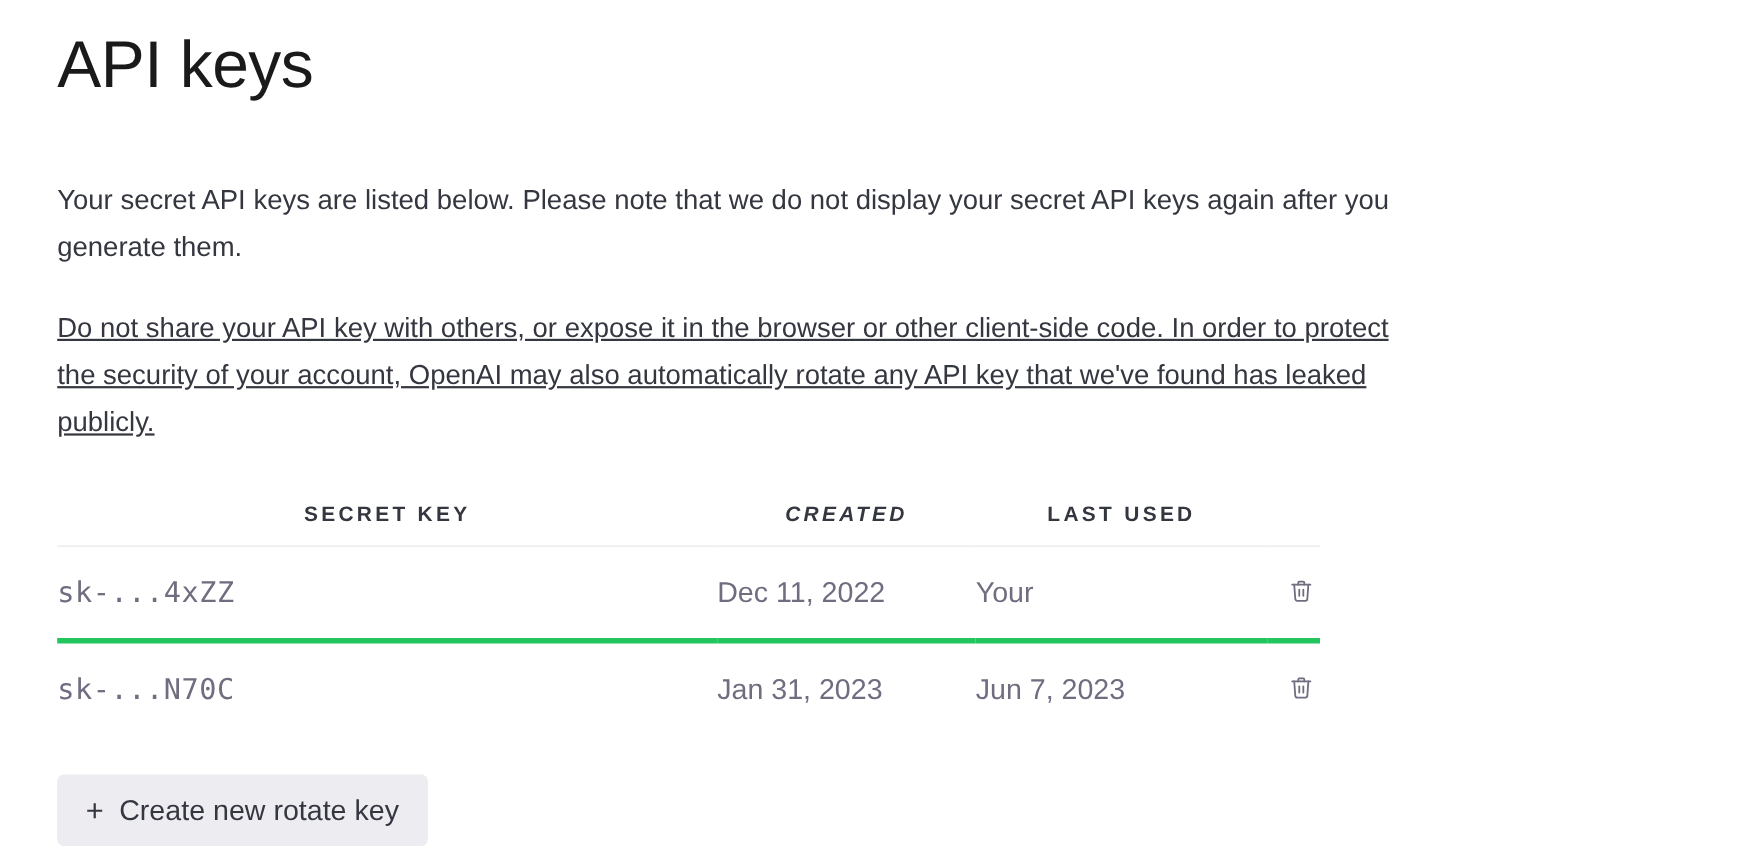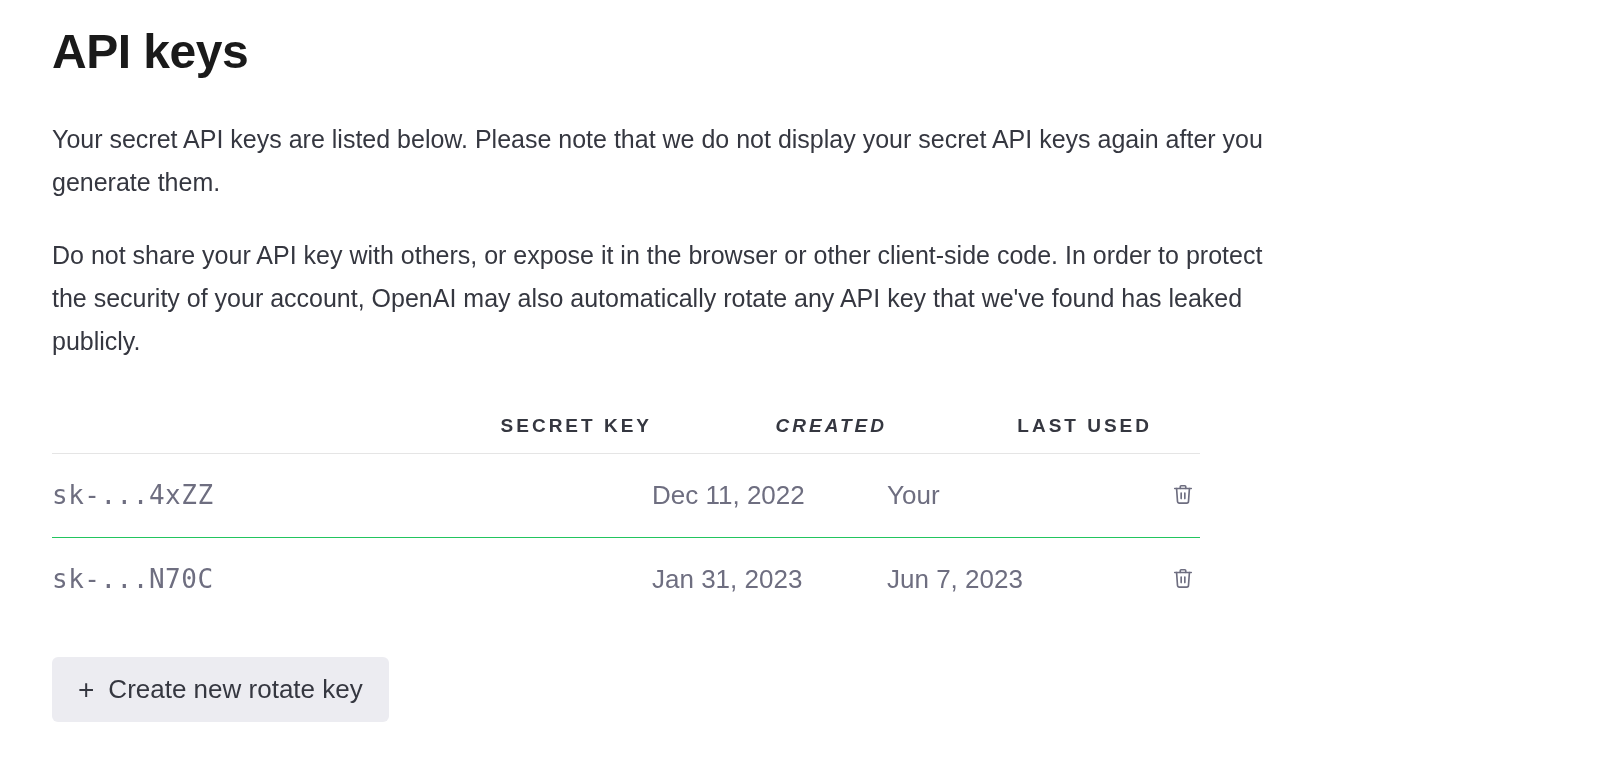--- a/index.html
+++ b/index.html
@@ -8,55 +8,56 @@
       padding: 0;
     }
     body {
       font-family: -apple-system, BlinkMacSystemFont, "Segoe UI", Helvetica, Arial, sans-serif;
       background: #ffffff;
       color: #202123;
       padding: 24px 52px;
       width: 1604px;
     }
     .page-title {
-      font-size: 48px;
-      font-weight: 700;
+      font-size: 60px;
+      font-weight: 400;
       letter-spacing: -0.5px;
       color: #1a1a1a;
-      margin-bottom: 39px;
+      margin-bottom: 68px;
     }
     .description {
       font-size: 25px;
       line-height: 1.72;
       color: #353740;
       max-width: 1240px;
       margin-bottom: 30px;
     }
     .description:last-of-type {
       margin-bottom: 52px;
+      text-decoration: underline;
     }
     .keys-table {
       width: 1148px;
       border-collapse: collapse;
     }
     .keys-table th {
-      text-align: right;
+      text-align: center;
       font-size: 19px;
       font-weight: 700;
       letter-spacing: 3px;
       text-transform: uppercase;
       color: #353740;
       padding: 0 0 16px 0;
       border-bottom: 1px solid #e5e5e5;
     }
     .keys-table td {
       font-size: 26px;
       color: #6e6e80;
       padding: 22px 0;
-      border-bottom: 1px solid #22c55e;
+      border-bottom: 5px solid #22c55e;
       vertical-align: middle;
     }
     .keys-table tr:last-child td {
       border-bottom: none;
       margin-left: 32px;
     }
     .col-secret { width: 600px; }
     .col-created { width: 235px; font-style: italic; }
     .col-lastused { width: 265px; }
     .col-action { width: 48px; text-align: right; }

